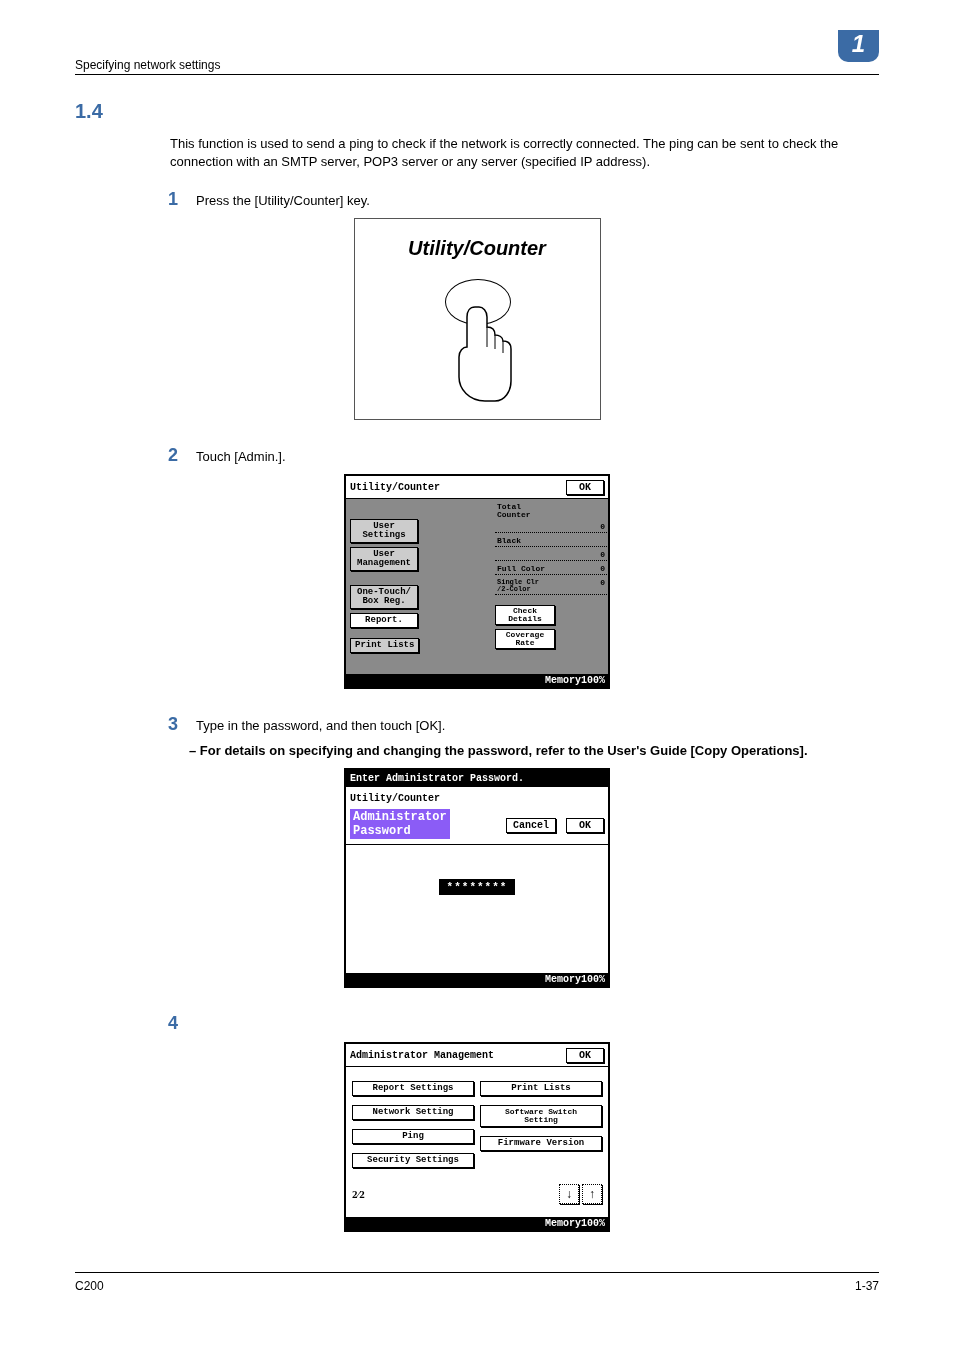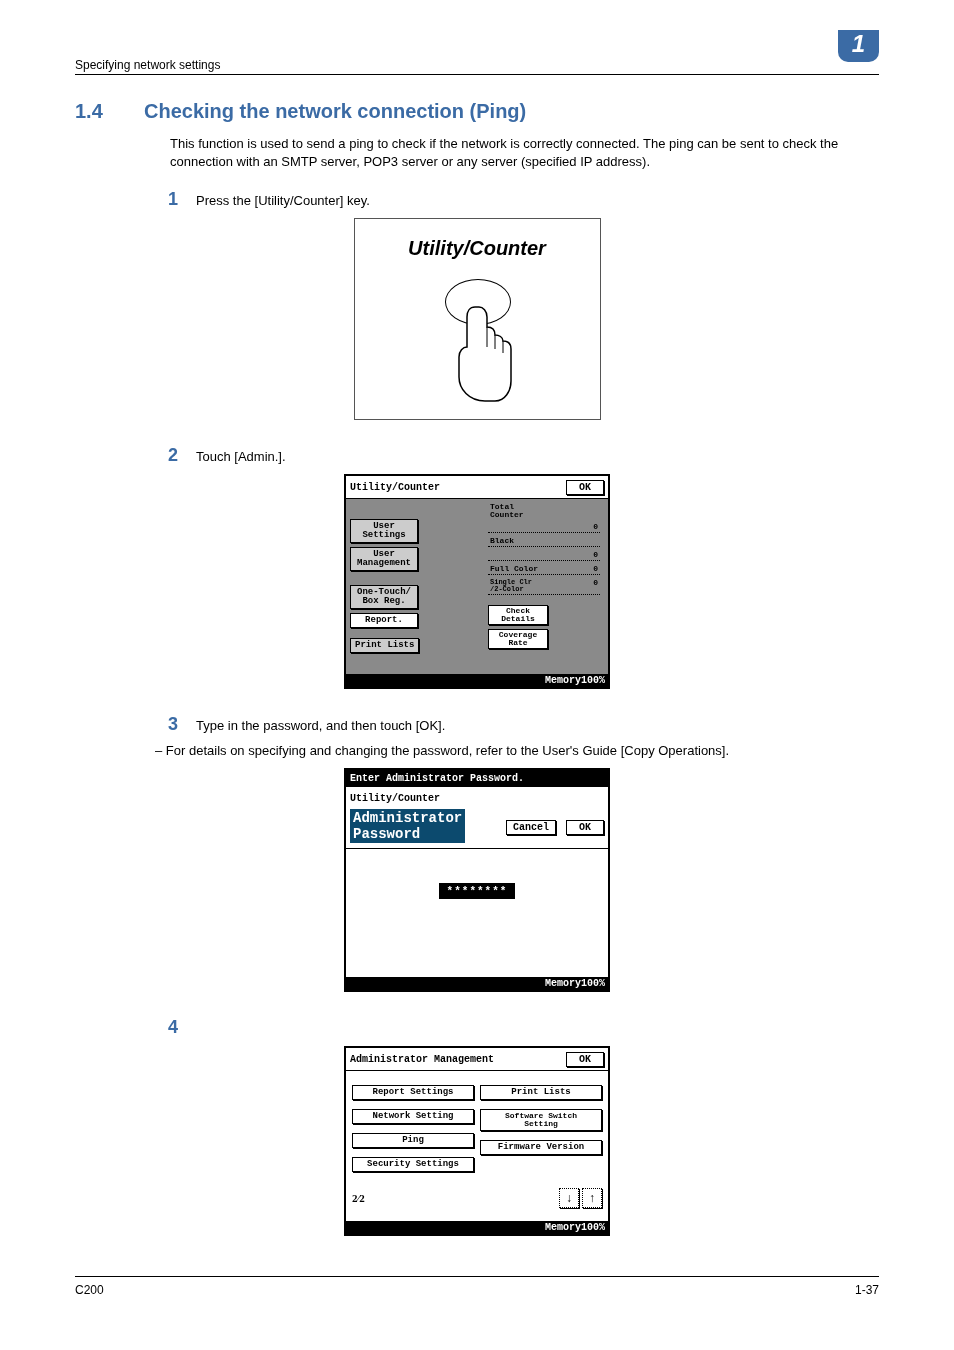--- a/index.html
+++ b/index.html
@@ -37,20 +37,21 @@
     padding: 2px 14px 6px 14px;
     border-radius: 0 0 10px 10px;
     line-height: 1;
     position: relative;
     top: -10px;
   }
   .section-title-row {
     display: flex;
     gap: 19px;
     margin-bottom: 12px;
+    justify-content: space-between;
   }
   .section-num {
     color: #3b6ba5;
     font-size: 20px;
     font-weight: bold;
     width: 50px;
   }
   .section-title {
     color: #3b6ba5;
     font-size: 20px;
@@ -72,22 +73,23 @@
     font-size: 18px;
     font-weight: bold;
     width: 18px;
     margin-left: 85px;
     text-align: right;
   }
   .step-text {
     flex: 1;
   }
   .sub-bullet {
-    margin-left: 80px;
+    margin-left: 114px;
     margin-bottom: 10px;
+    font-weight: bold;
   }
   .figure {
     text-align: center;
     margin: 8px 0 25px 0;
   }
   .illustration {
     border: 1px solid #555;
     display: inline-block;
     background: #fff;
     position: relative;
@@ -182,23 +184,23 @@
   .lcd-btn.gray { background: #ccc; }
   .lcd-btn.small { min-width: 44px; font-size:8px; padding:1px 2px;}
   .lcd-memory {
     background: #000;
     color: #fff;
     text-align: right;
     padding: 1px 3px;
     font-size: 10px;
   }
   .lcd-leftcol { position:absolute; left:4px; width:132px; }
-  .lcd-rightcol { position:absolute; right:8px; width:112px; top:4px; }
+  .lcd-rightcol { position:absolute; right:1px; width:112px; top:4px; }
   .lcd-count-line { font-size:8px; line-height:1; border-bottom:1px dotted #000; padding:4px 2px 1px 2px; display:flex; justify-content:space-between;}
-  .lcd-dark-label { background:#0c4a6e; color:#fff; font-size:14px; padding:1px 3px; margin-bottom:2px; display:inline-block;}
+  .lcd-dark-label { background:#8b5cf6; color:#fff; font-size:12px; padding:1px 3px; margin-bottom:2px; display:inline-block;}
   .lcd-pwd-field { background:#000; color:#fff; padding:2px 8px; font-size:11px; display:inline-block; letter-spacing:1px;}
   .lcd-admin-cols { display:flex; gap:6px; padding:12px 6px 6px 6px; }
   .lcd-admin-col { display:flex; flex-direction:column; gap:5px; width:50%; }
   .lcd-page-row { display:flex; justify-content:space-between; align-items:center; padding:8px 6px 2px 6px;font-family:Liberation Serif, serif;}
   .lcd-arrow { border:1px dotted #000; width:18px; height:18px; display:flex; align-items:center; justify-content:center; font-size:12px; box-shadow:1px 1px 0 #000; background:#fff;}
   .footer {
     display: flex;
     justify-content: space-between;
     border-top: 1px solid #000;
     padding-top: 6px;
@@ -211,21 +213,20 @@
 
 <div class="page">
 
   <div class="header-row">
     <span class="header-text">Specifying network settings</span>
     <span class="header-badge">1</span>
   </div>
 
   <div class="section-title-row">
     <span class="section-num">1.4</span>
-    <span class="section-title">Checking the network connection (Ping)</span>
   </div>
 
   <div class="body-text">This function is used to send a ping to check if the network is correctly connected. The ping can be sent to check the connection with an SMTP server, POP3 server or any server (specified IP address).</div>
 
   <div class="step-row">
     <span class="step-num">1</span>
     <span class="step-text">Press the [Utility/Counter] key.</span>
   </div>
 
   <div class="figure">

